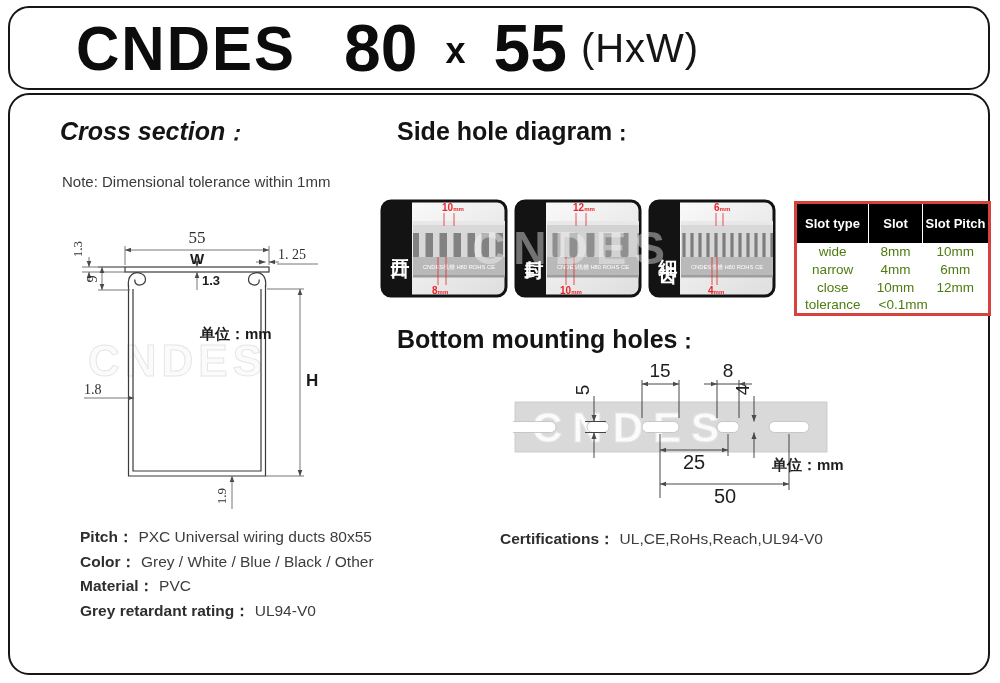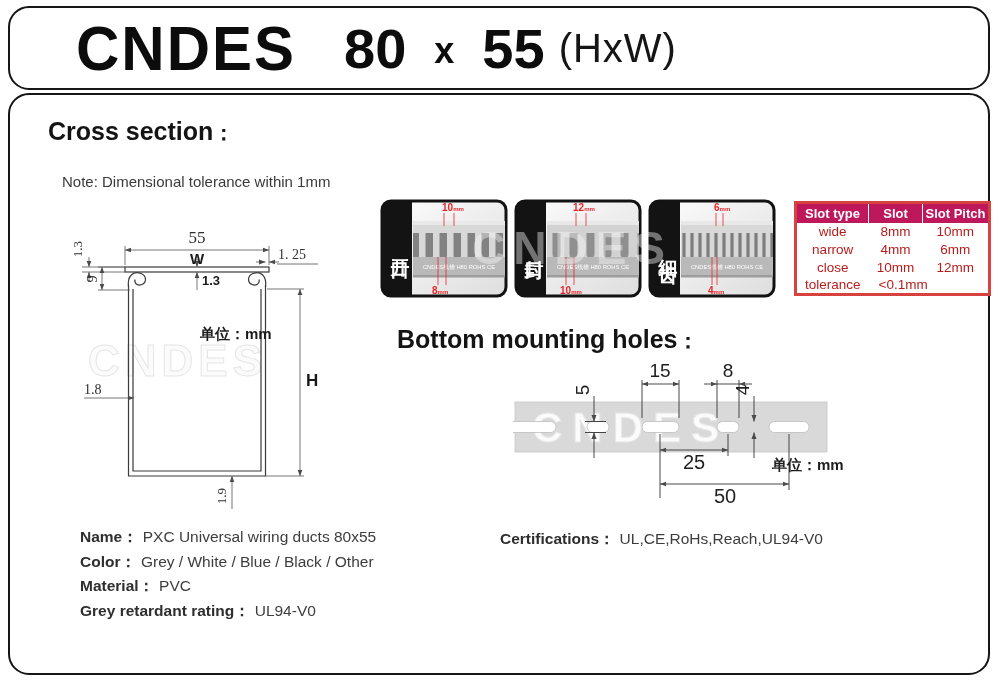--- a/index.html
+++ b/index.html
@@ -5,28 +5,28 @@
   * { margin:0; padding:0; box-sizing:border-box; }
   body { background:#fff; font-family:"Liberation Sans",sans-serif; }
   .page { position:relative; width:1000px; height:683px; background:#fff; overflow:hidden; outline:1px solid #d8d8d8; }
   .panel { position:absolute; background:#fff; border:2px solid #161616; border-radius:21px; }
   #header-panel { left:8px; top:6px; width:982px; height:84px; display:flex; align-items:center; }
   #main-panel  { left:8px; top:93px; width:982px; height:582px; }
 
   
   .brand { font-size:60px; font-weight:bold; letter-spacing:2px; margin-left:66px; color:#0c0c0c; transform:scaleY(1.04); }
   .size-group { display:flex; align-items:center; margin-left:48px; color:#0c0c0c; }
-  .size-num { font-size:56px; font-weight:bold; }
+  .size-num { font-size:66px; font-weight:bold; }
   .size-x { font-size:36px; font-weight:bold; margin:6px 28px 0 28px; }
   .size-suffix { font-size:40px; font-weight:normal; margin-left:14px; letter-spacing:1px; color:#151515; }
 
   
   .sec-title { position:absolute; font-size:25px; font-weight:bold; color:#141414; white-space:nowrap; }
   .ttl-colon { font-size:21px; }
-  #h-cross  { left:38px;  top:22px; }
+  #h-cross  { left:50px;  top:22px;font-style:italic; }
   #h-side   { left:387px; top:22px; }
   #h-bottom { left:387px; top:230px; }
 
   
   #note { position:absolute; left:52px; top:76px; font-size:15px; color:#3a3a3a; line-height:21px; }
   #note .line2 { padding-left:42px; }
 
   
   #cross-svg { position:absolute; left:62px; top:129px; }
   #strip-svg { position:absolute; left:422px; top:255px; }
@@ -40,23 +40,23 @@
   #card-0 { left:370px; top:104px; }
   #card-1 { left:504px; top:104px; }
   #card-2 { left:638px; top:104px; }
   .card-tag { position:absolute; left:7px; top:0; height:99px; display:flex; align-items:center; justify-content:center;
               writing-mode:vertical-rl; text-orientation:upright; color:#fff; font-weight:bold; font-size:19px; letter-spacing:5px; }
   #side-watermark { position:absolute; left:462px; top:126px; width:340px; font-size:46px; font-weight:bold; letter-spacing:8px;
                     color:rgba(248,248,248,0.42); pointer-events:none; z-index:5; }
 
   
   #slot-table { position:absolute; left:784px; top:106px; width:197px; border:3px solid #d8423e; border-collapse:collapse; background:#fff; }
-  #slot-table th { background:#be185d; color:#fff; font-size:13px; font-weight:bold; height:20px; border-right:1px solid #fff; }
+  #slot-table th { background:#000000; color:#fff; font-size:13px; font-weight:bold; height:40px; border-right:1px solid #fff; }
   #slot-table th:last-child { border-right:none; }
-  #slot-table td { font-size:13.5px; color:#b91c1c; text-align:center; height:18px; }
+  #slot-table td { font-size:13.5px; color:#4d7c0f; text-align:center; height:18px; }
   #slot-table .tol-val { text-align:left; padding-left:10px; }
 
   
   .spec-block { position:absolute; }
   #specs-left  { left:70px;  top:430px; }
   #specs-right { left:490px; top:432px; }
   .spec-line { font-size:15.5px; line-height:24.5px; color:#3d3d3d; white-space:nowrap; }
   .spec-label { font-weight:bold; color:#2e2e2e; }
   .spec-colon { font-weight:bold; color:#2e2e2e; margin-right:5px; }
 
@@ -145,20 +145,23 @@
         <text class="dim-serif" font-size="14" text-anchor="middle" transform="rotate(-90 25 55)" x="25" y="55">9</text>
         <text class="dim-bold" x="130" y="61" font-size="13">1.3</text>
         <text class="dim-serif" x="206" y="35" font-size="14">1. 25</text>
         <text class="dim-serif" x="12" y="170" font-size="14">1.8</text>
         <text class="dim-bold" x="234" y="162" font-size="17">H</text>
         <text class="dim-serif" font-size="13" text-anchor="middle" transform="rotate(-90 154 272)" x="154" y="272">1.9</text>
         <text class="dim-bold" x="128" y="115" font-size="15">单位：mm</text>
       </g>
     </svg>
 
+    <div class="sec-title" id="h-side">
+      <span>Side hole diagram</span><span class="ttl-colon">：</span>
+    </div>
 
     <div class="card" id="card-0">
       <svg width="128" height="99" viewBox="0 0 128 99">
         <rect x="2" y="2" width="124" height="95" rx="9" fill="url(#cardbg)" stroke="#121212" stroke-width="3"></rect>
         <path d="M2,11 a9,9 0 0 1 9,-9 H32 V97 H11 a9,9 0 0 1 -9,-9 Z" fill="#131313"></path>
         <g>
           <rect x="33" y="22" width="92" height="4" fill="#e8e8e8"></rect>
           <rect x="33" y="26" width="92" height="32" fill="url(#f1)"></rect>
           <rect x="33" y="58" width="92" height="18" fill="#b9b9b9"></rect>
           <rect x="33" y="76" width="92" height="2.5" fill="#9d9d9d"></rect>
@@ -281,21 +284,21 @@
         <text font-size="19" text-anchor="middle" x="296" y="27">8</text>
         <text font-size="19" text-anchor="middle" transform="rotate(-90 317 40)" x="317" y="40">4</text>
         <text font-size="20" text-anchor="middle" x="262" y="119">25</text>
         <text font-size="20" text-anchor="middle" x="293" y="153">50</text>
         <text font-size="15" font-weight="bold" x="340" y="120">单位：mm</text>
       </g>
     </svg>
 
     <div class="spec-block" id="specs-left">
       <div class="spec-line">
-        <span class="spec-label">Name</span><span class="spec-colon">：</span><span class="spec-value">PXC Universal wiring ducts 80x55</span>
+        <span class="spec-label">Pitch</span><span class="spec-colon">：</span><span class="spec-value">PXC Universal wiring ducts 80x55</span>
       </div>
       <div class="spec-line">
         <span class="spec-label">Color</span><span class="spec-colon">：</span><span class="spec-value">Grey / White / Blue / Black / Other</span>
       </div>
       <div class="spec-line">
         <span class="spec-label">Material</span><span class="spec-colon">：</span><span class="spec-value">PVC</span>
       </div>
       <div class="spec-line">
         <span class="spec-label">Grey retardant rating</span><span class="spec-colon">：</span><span class="spec-value">UL94-V0</span>
       </div>

